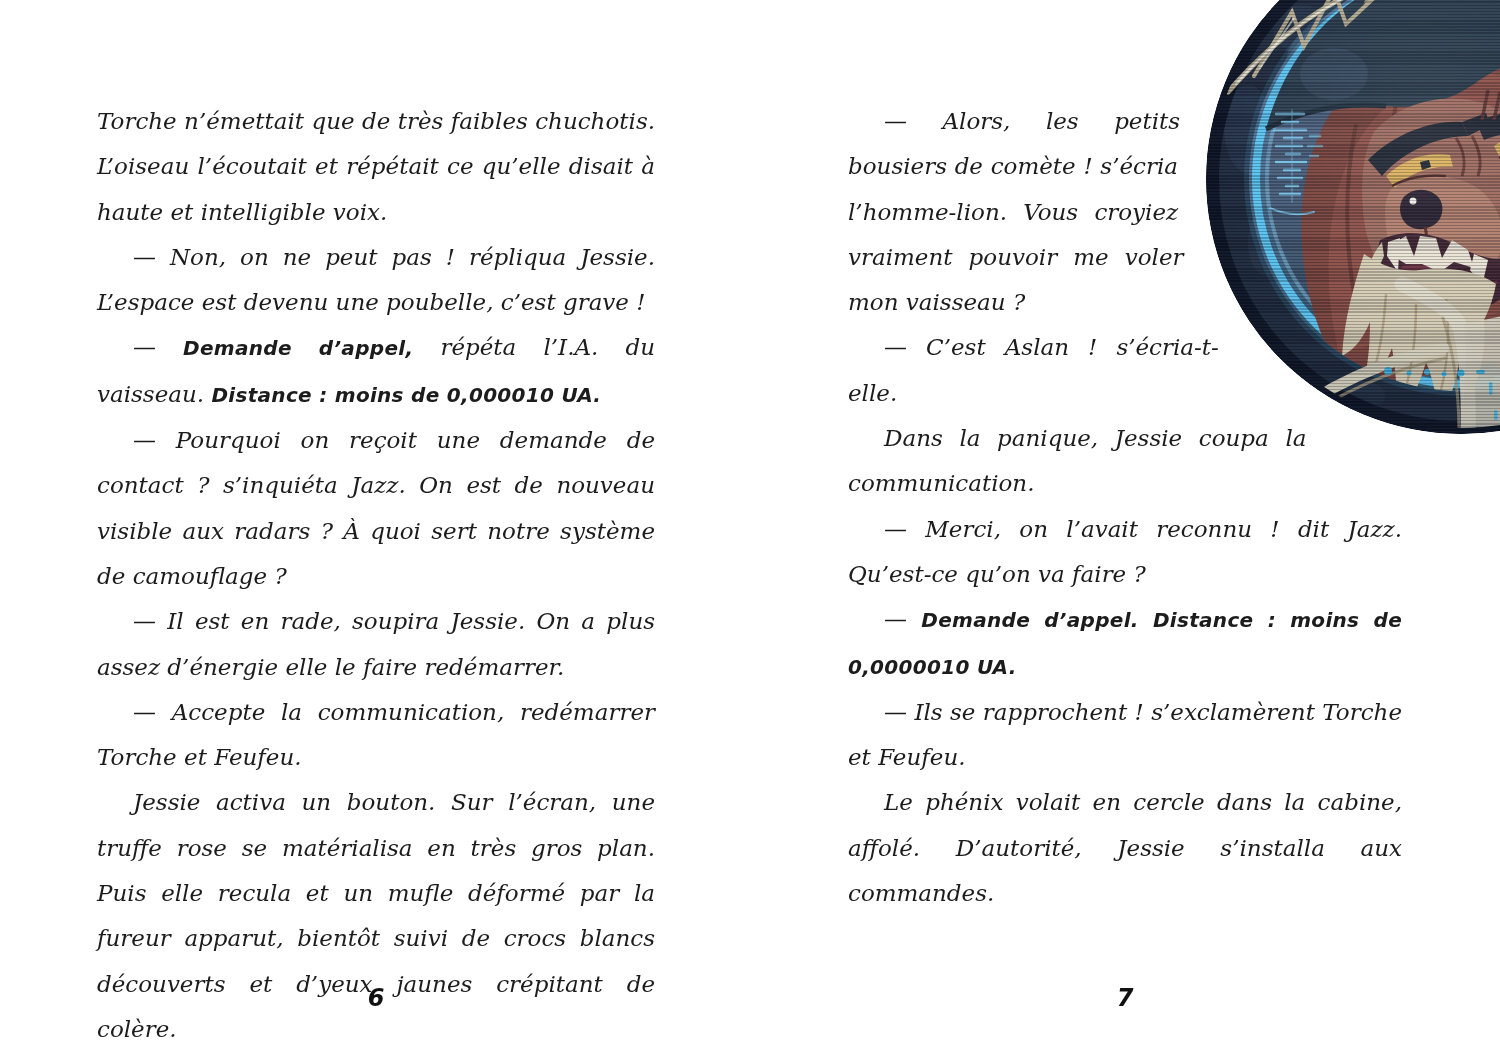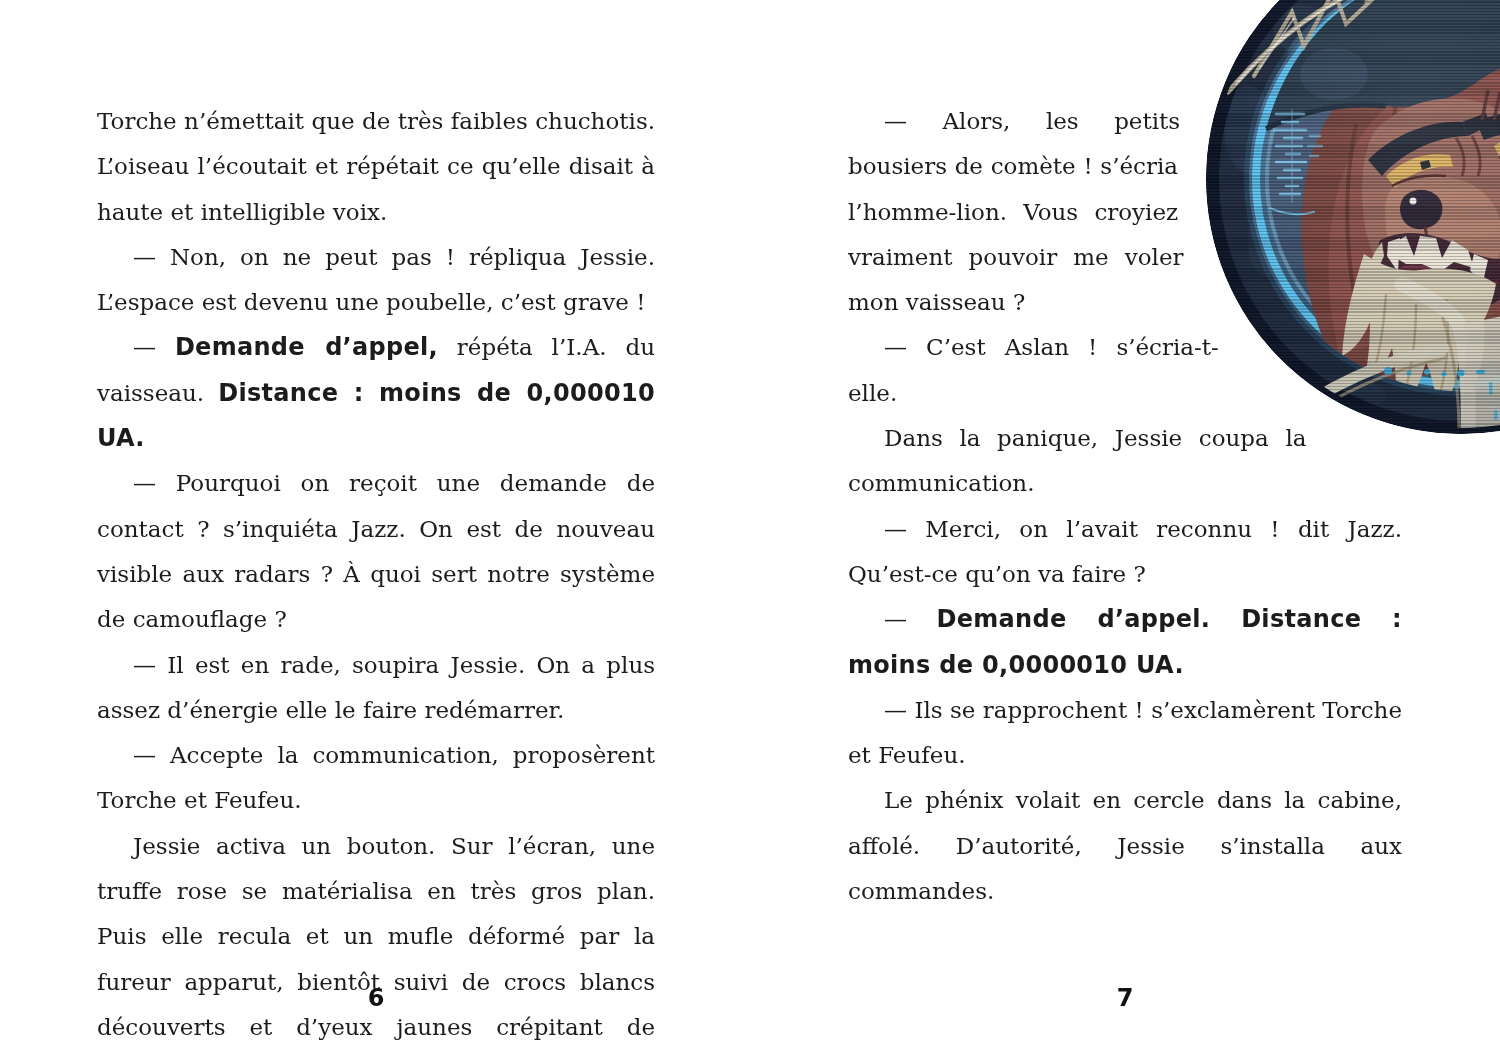--- a/index.html
+++ b/index.html
@@ -1,31 +1,31 @@
 <!DOCTYPE html>
 <html lang="fr"><head>
 <meta charset="utf-8">
 <style>
   html,body{margin:0;padding:0;background:#ffffff;}
   .spread{
     position:relative;width:1500px;height:1045px;background:#ffffff;overflow:hidden;
-    font-family:"DejaVu Serif", serif;color:#1c1c1c;
+    font-family:"DejaVu Serif", serif;color:#1c1c1c;font-style:italic;
   }
   .text-column{
     position:absolute;top:99px;font-size:23px;line-height:45.3px;
     text-align:justify;hyphens:none;
   }
   .page-left  .text-column{left:97px;width:558px;}
   .page-right .text-column{left:848px;width:554px;}
   .para{margin:0;text-indent:0;}
   .para.indent{text-indent:36px;}
   .seg-body{font-family:"DejaVu Serif", serif;}
   .seg-tech{
     font-family:"DejaVu Sans", sans-serif;font-weight:700;
-    font-size:24px;letter-spacing:0.3px;
+    font-size:20px;letter-spacing:0.3px;
   }
   .page-number{
     position:absolute;top:984px;text-align:center;
     font-family:"DejaVu Sans", sans-serif;font-weight:700;font-size:24px;color:#111111;
   }
   .page-left  .page-number{left:97px;width:558px;}
   .page-right .page-number{left:848px;width:554px;}
   
   .img-float{
     float:right;width:260px;height:365px;
@@ -48,21 +48,21 @@
 
 <div class="spread">
 
   <div class="page page-left">
     <div class="text-column">
         <p class="para"><span class="seg-body">Torche n’émettait que de très faibles chuchotis. L’oiseau l’écoutait et répétait ce qu’elle disait à haute et intelligible voix.</span></p>
         <p class="para indent"><span class="seg-body">— Non, on ne peut pas&nbsp;! répliqua Jessie. L’espace est devenu une poubelle, c’est grave&nbsp;!</span></p>
         <p class="para indent"><span class="seg-body">— </span><span class="seg-tech">Demande d’appel,</span><span class="seg-body"> répéta l’I.A. du vaisseau. </span><span class="seg-tech">Distance&nbsp;: moins de 0,000010 UA.</span></p>
         <p class="para indent"><span class="seg-body">— Pourquoi on reçoit une demande de contact&nbsp;? s’inquiéta Jazz. On est de nouveau visible aux radars&nbsp;? À quoi sert notre système de camouflage&nbsp;?</span></p>
         <p class="para indent"><span class="seg-body">— Il est en rade, soupira Jessie. On a plus assez d’énergie elle le faire redémarrer.</span></p>
-        <p class="para indent"><span class="seg-body">— Accepte la communication, proposèrent Torche et Feufeu.</span></p>
+        <p class="para indent"><span class="seg-body">— Accepte la communication, redémarrer Torche et Feufeu.</span></p>
         <p class="para indent"><span class="seg-body">Jessie activa un bouton. Sur l’écran, une truffe rose se matérialisa en très gros plan. Puis elle recula et un mufle déformé par la fureur apparut, bientôt suivi de crocs blancs découverts et d’yeux jaunes crépitant de colère.</span></p>
       </div>
     <div class="page-number">6</div>
   </div>
 
   <div class="page page-right">
     <div class="text-column">
       <div class="img-float"></div>
     <p class="para indent"><span class="seg-body">— Alors, les petits bousiers de comète&nbsp;! s’écria l’homme-lion. Vous croyiez vraiment pouvoir me voler mon vaisseau&nbsp;?</span></p>
         <p class="para indent"><span class="seg-body">— C’est Aslan&nbsp;! s’écria-t-elle.</span></p>

